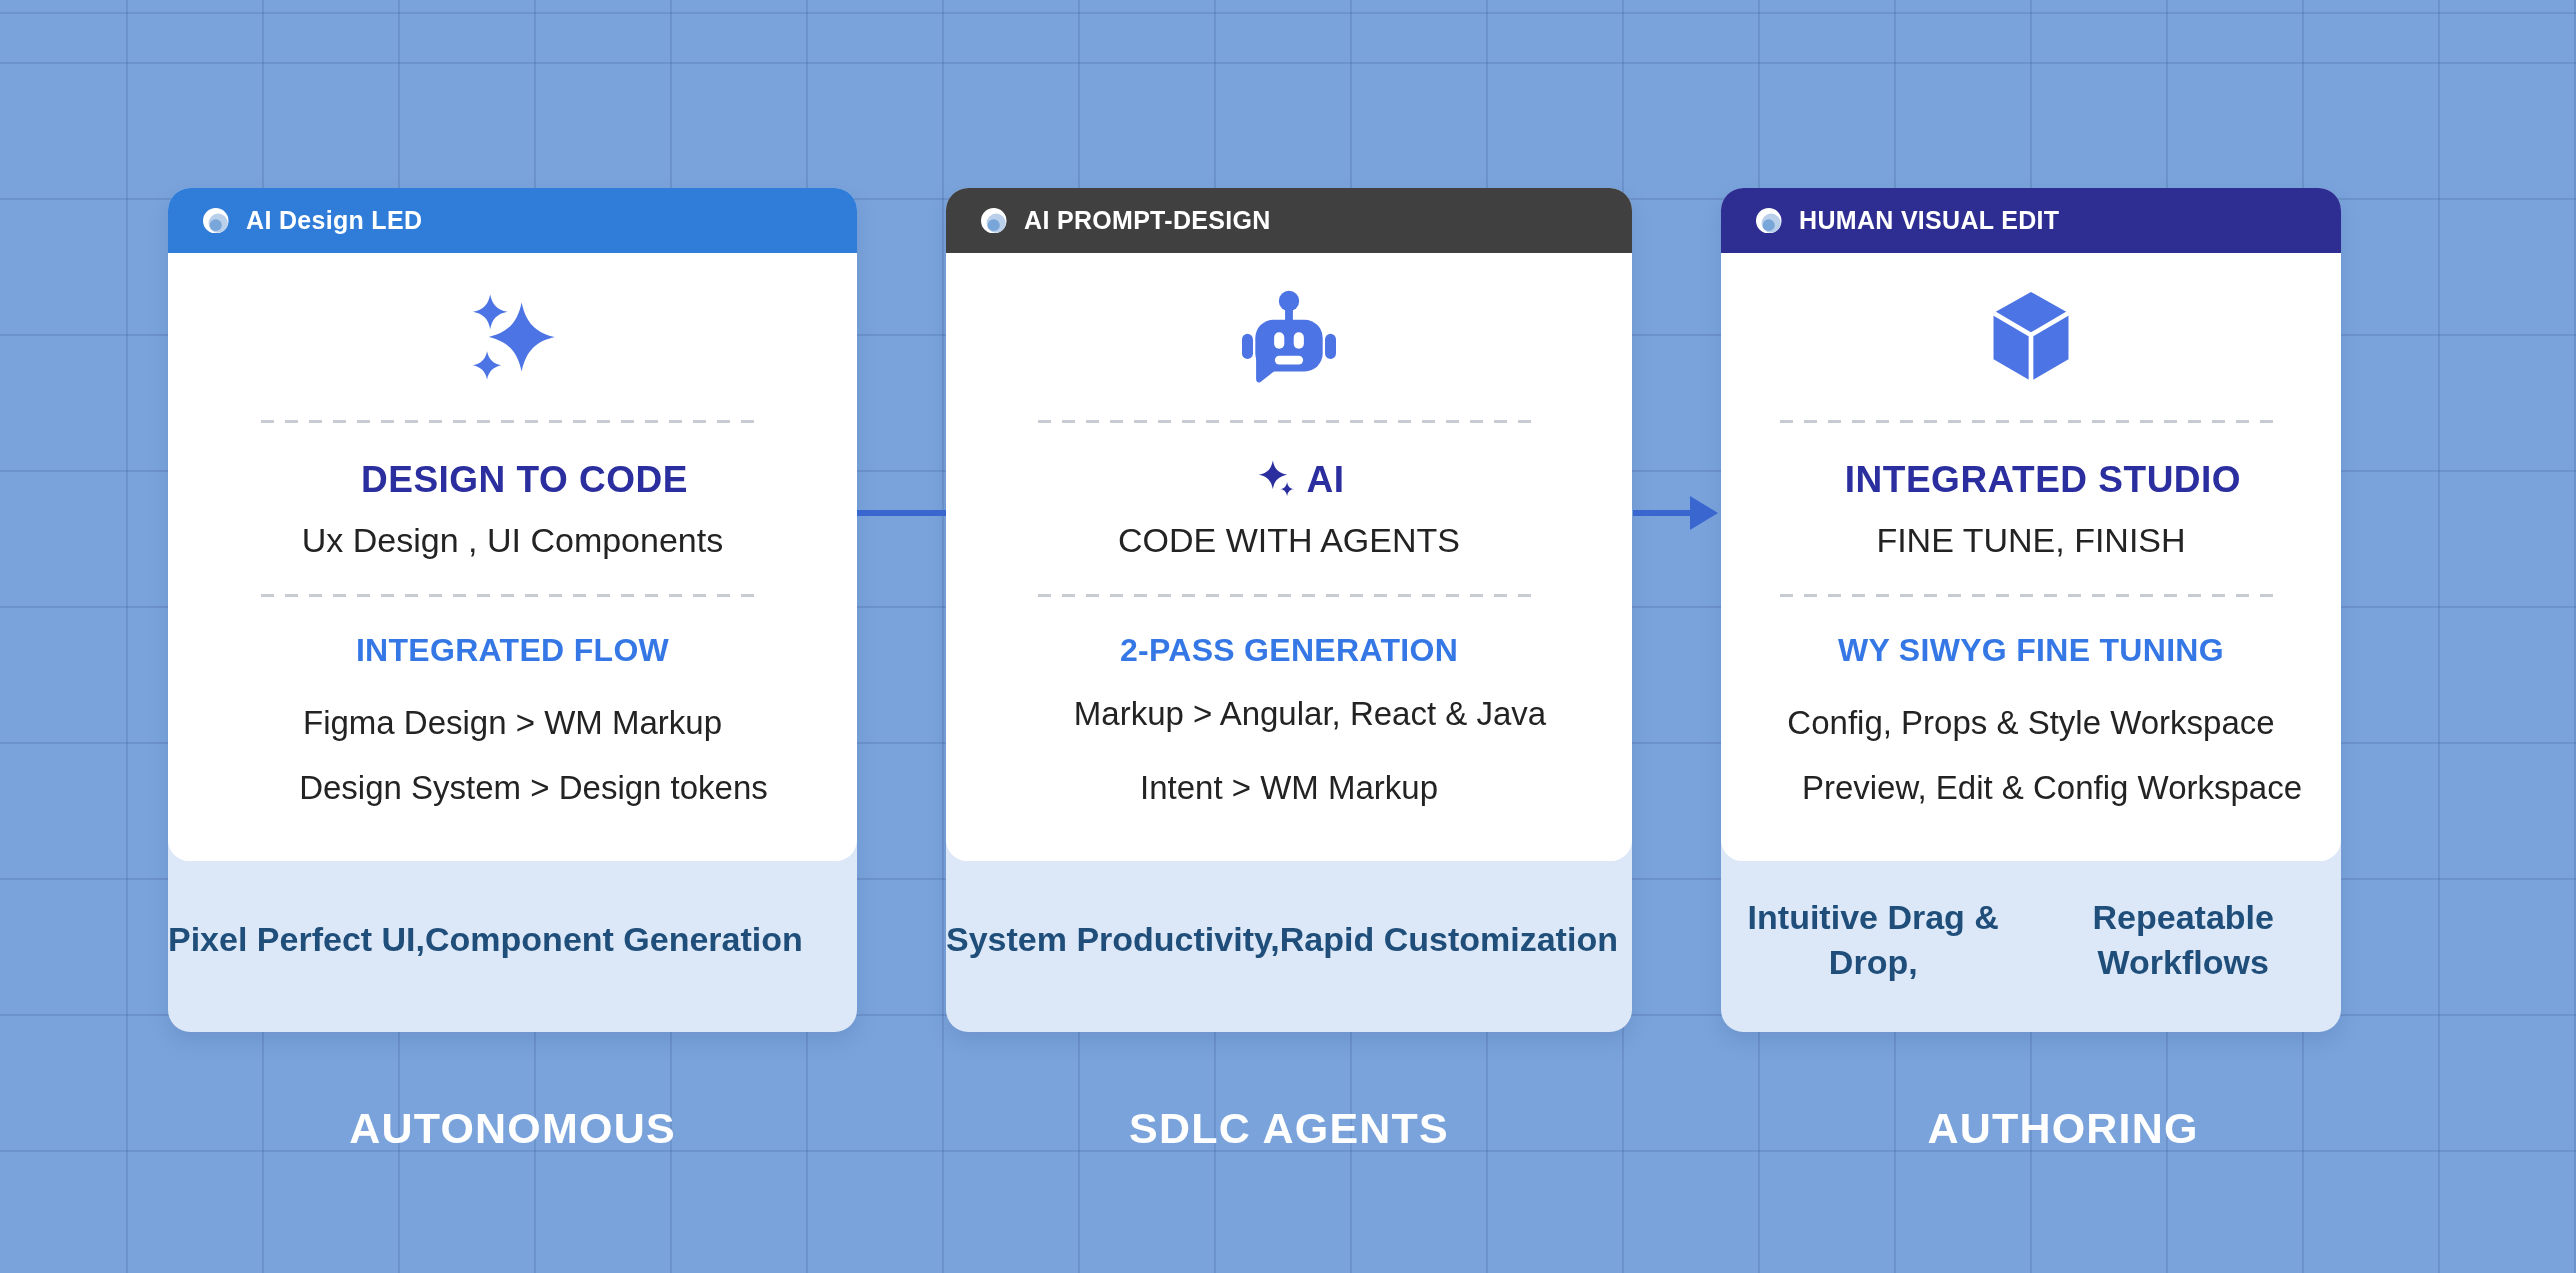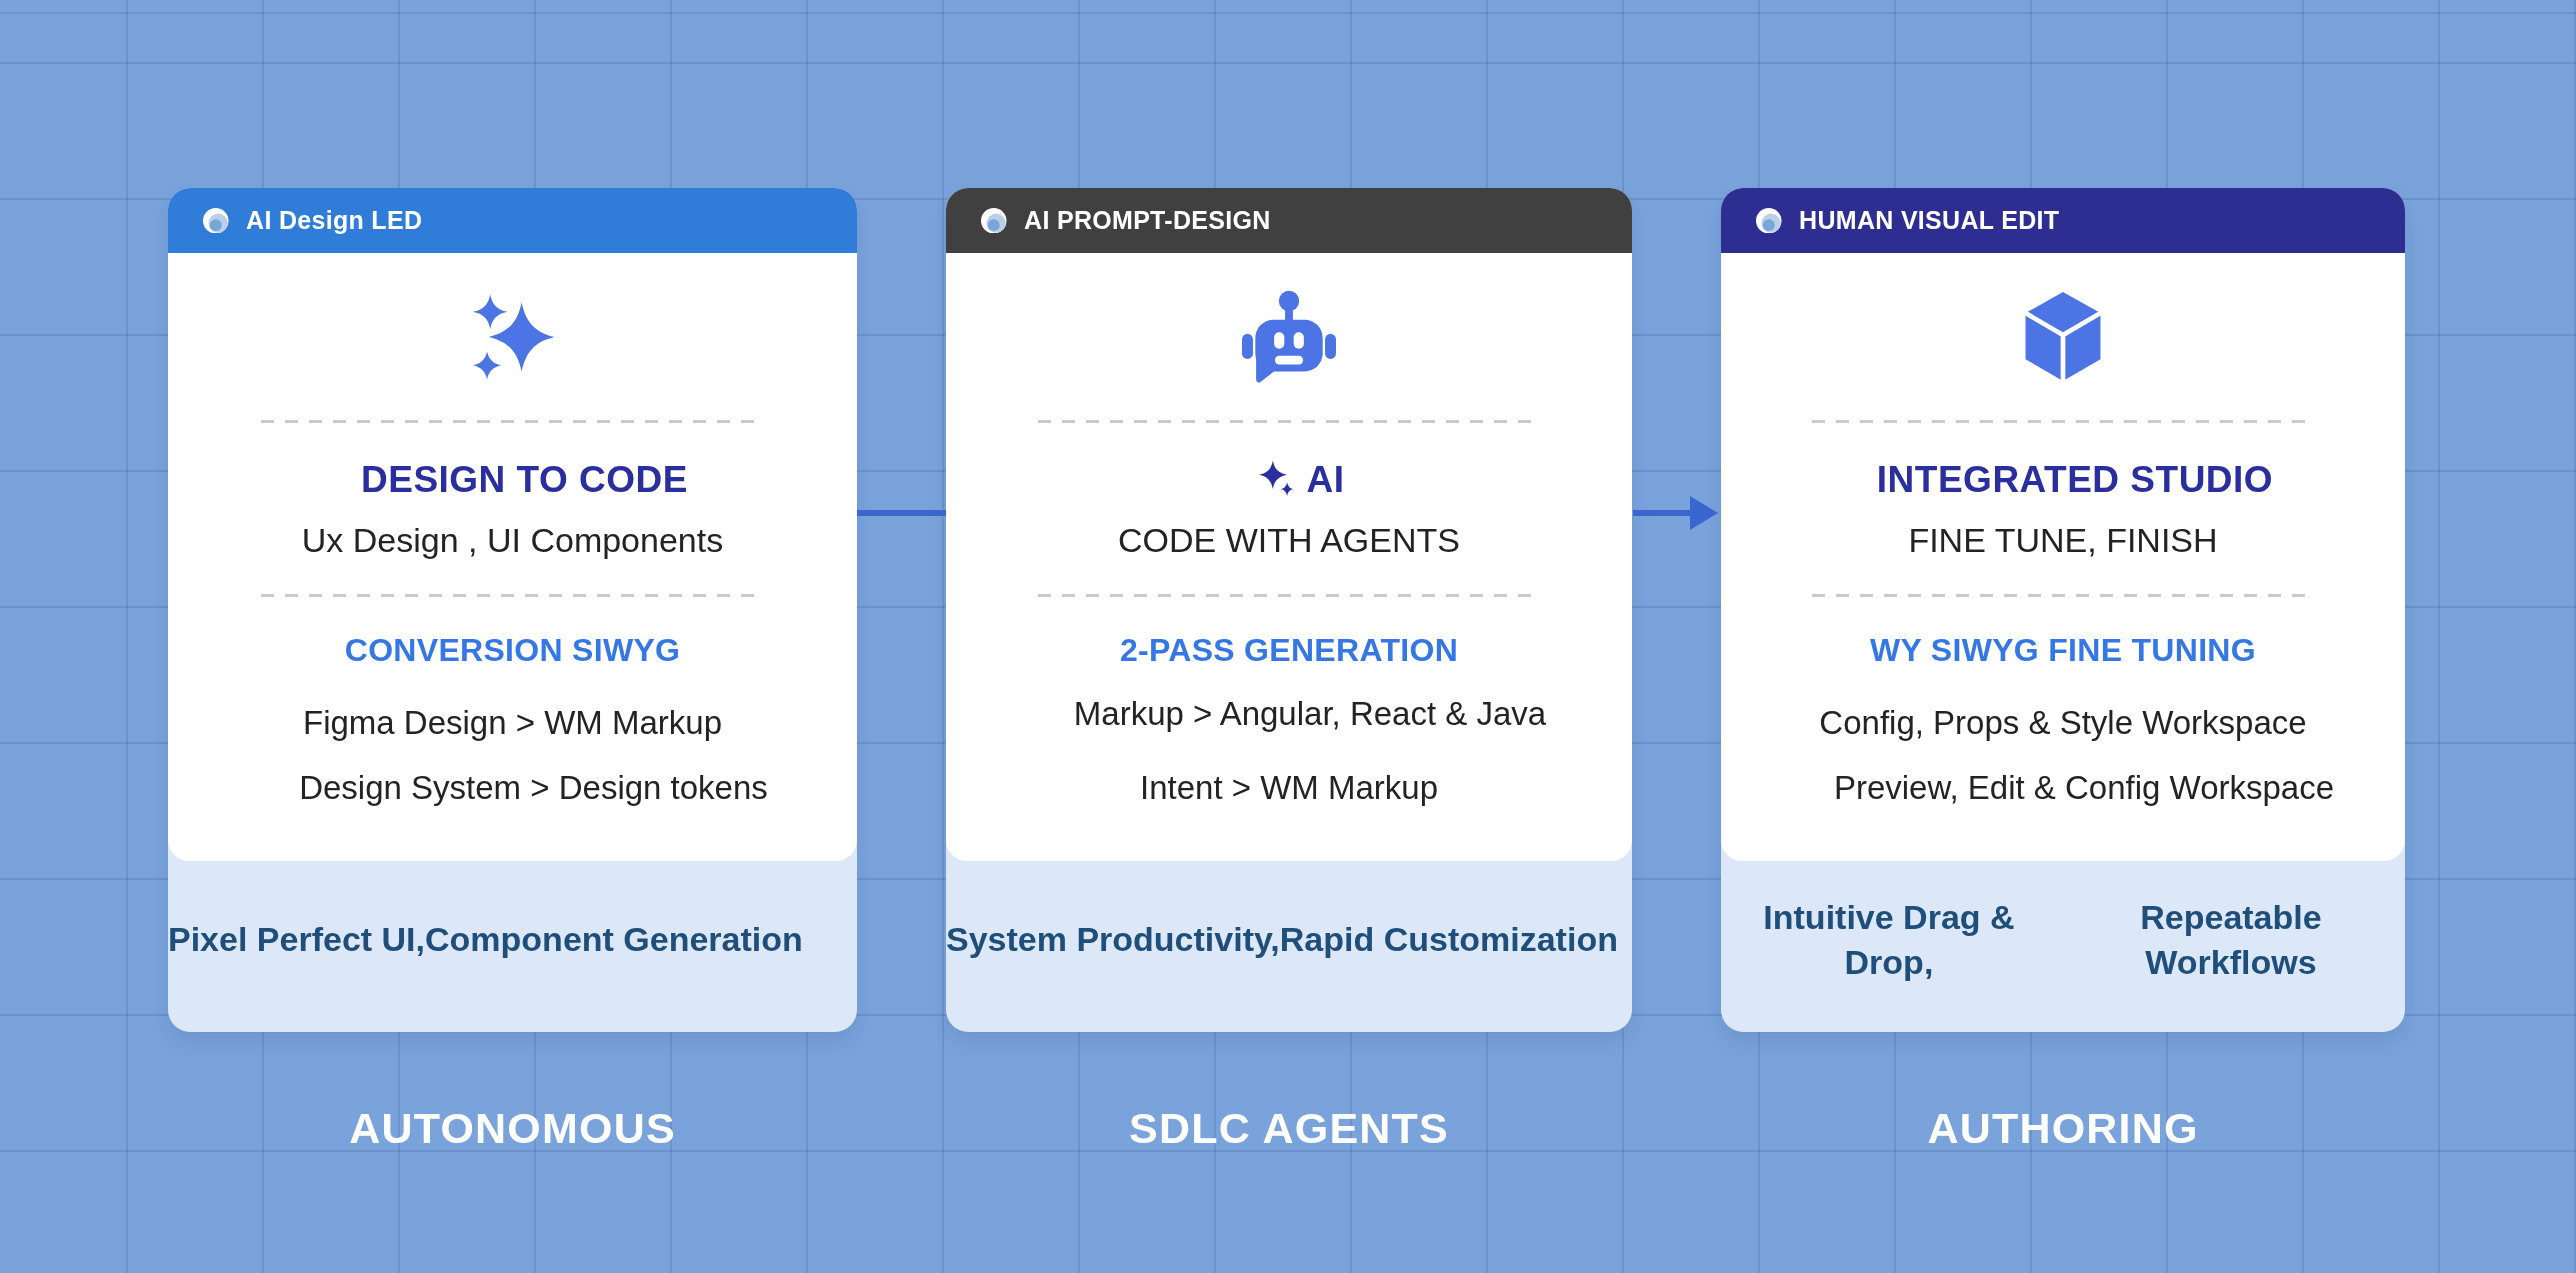--- a/index.html
+++ b/index.html
@@ -16,21 +16,21 @@
       repeating-linear-gradient(180deg, rgba(30,55,105,0.15) 0, rgba(30,55,105,0.15) 1.6px, transparent 1.6px, transparent 136px);
     background-position:126px 0, 0 62px;
   }
   .card{
     position:absolute;top:188px;height:844px;
     background:#DCE8F7;border-radius:22.3px;
     box-shadow:0 9.6px 21px rgba(25,50,100,0.12);
   }
   .card--1{left:168px;width:689px;}
   .card--2{left:946px;width:686px;}
-  .card--3{left:1721px;width:684px;}
+  .card--3{left:1721px;width:620px;}
   .card-header{
     height:65px;border-radius:22.3px 22.3px 0 0;
     display:flex;align-items:center;gap:17.6px;padding-left:35px;
   }
   .header-title{
     color:#FFFFFF;font-size:25px;font-weight:600;letter-spacing:0.3px;
   }
   .logo{flex:0 0 auto;display:block;}
   .card-body{
     height:608px;background:#FFFFFF;border-radius:0 0 21px 21px;
@@ -109,21 +109,21 @@
           <path d="M66 12 C71.5 38 84 50.5 108 56 C84 61.5 71.5 74 66 100 C60.5 74 48 61.5 24 56 C48 50.5 60.5 38 66 12 Z"></path>
           <path d="M22 74 C24 84 29.5 89.5 40 92 C29.5 94.5 24 100 22 110 C20 100 14.5 94.5 4 92 C14.5 89.5 20 84 22 74 Z"></path>
         </svg>
       </div>
       <div class="divider divider--first"></div>
       <div class="card-title">
           <span>DESIGN TO CODE</span>
         </div>
       <div class="card-subtitle">Ux Design , UI Components</div>
       <div class="divider divider--second"></div>
-      <div class="section-label">CONVERSION SIWYG</div>
+      <div class="section-label">INTEGRATED FLOW</div>
       <div class="flow-item flow-item--1">Figma Design &gt; WM Markup</div>
       <div class="flow-item flow-item--2">Design System &gt; Design tokens</div>
     </div>
     <div class="card-footer">
       <div class="footer-line">Pixel Perfect UI,</div>
       <div class="footer-line">Component Generation</div>
     </div>
   </div>
 
   <div class="card card--2">

